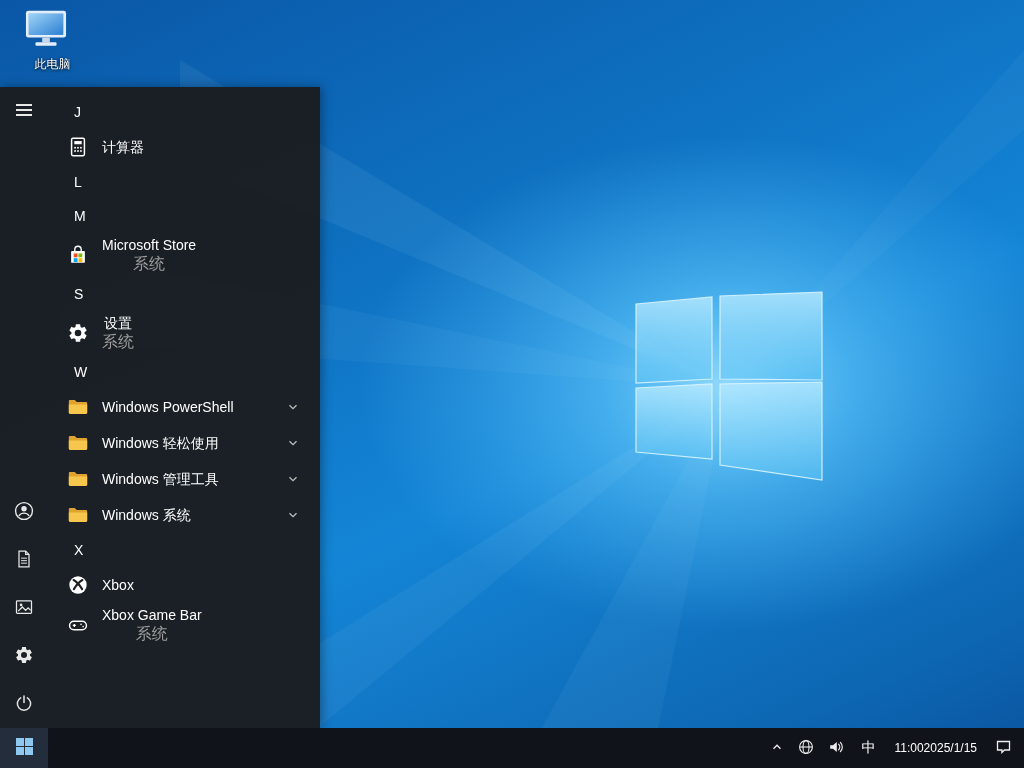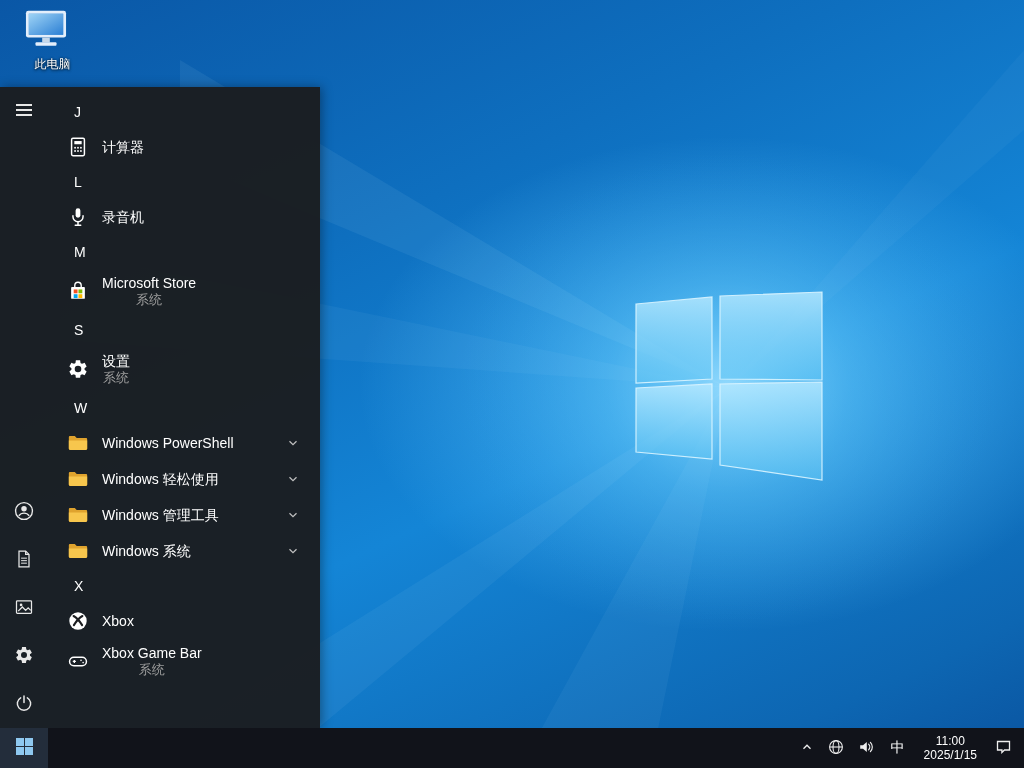--- a/index.html
+++ b/index.html
@@ -47,42 +47,42 @@
     height:34px;display:flex;align-items:center;padding-left:26px;
     font-size:14px;color:#ffffff;cursor:pointer;
   }
   .app-row{
     height:36px;display:flex;align-items:center;padding-left:18px;gap:12px;
     font-size:14px;color:#ffffff;cursor:pointer;
   }
   .app-row.double{height:44px;}
   .app-icon{width:24px;height:24px;flex:none;display:flex;align-items:center;justify-content:center;}
   .app-text{display:flex;flex-direction:column;line-height:1.2;align-items:center;}
-  .app-sub{font-size:13px;color:#9d9d9d;}
+  .app-sub{font-size:16px;color:#9d9d9d;}
   .row-chevron{margin-left:auto;margin-right:20px;display:flex;align-items:center;}
 
   
   .taskbar{
     position:absolute;left:0;bottom:0;width:1024px;height:40px;
     background:#11131a;display:flex;align-items:stretch;z-index:6;
   }
   .start-btn{
     width:48px;height:40px;border:none;padding:0;cursor:pointer;
     background:rgba(130,185,235,0.16);
     display:flex;align-items:center;justify-content:center;
   }
   .tray{margin-left:auto;display:flex;align-items:stretch;}
   .tray-btn{
     border:none;background:none;padding:0 7px;cursor:pointer;
     display:flex;align-items:center;justify-content:center;color:#f2f2f2;
   }
   .ime{font-size:14px;color:#fff;padding:0 10px;}
   .clock{
     font-size:12px;line-height:14px;color:#fff;text-align:center;
-    display:flex;flex-direction:column;justify-content:center;padding:0 9px;
+    display:flex;flex-direction:row;justify-content:center;padding:0 9px;
   }
 </style>
 </head>
 <body>
 
 <div class="screen">
 
   <div class="wallpaper"></div>
 
   <svg class="fx" width="1024" height="768" viewBox="0 0 1024 768">
@@ -204,32 +204,20 @@
           </svg>
         </span>
         <span class="app-text">
             <span>计算器</span>
           </span>
       </div>
 
       <div class="letter-row">
         <span>L</span>
       </div>
-      <div class="app-row">
-        <span class="app-icon">
-          <svg width="22" height="22" viewBox="0 0 24 24">
-            <rect x="9.4" y="2.5" width="5.2" height="10.2" rx="2.6" fill="#fff"></rect>
-            <path d="M6.5 10.5v1.2a5.5 5.5 0 0 0 11 0v-1.2" fill="none" stroke="#fff" stroke-width="1.6" stroke-linecap="round"></path>
-            <path d="M12 17.6v3M9 20.9h6" stroke="#fff" stroke-width="1.6" stroke-linecap="round"></path>
-          </svg>
-        </span>
-        <span class="app-text">
-            <span>录音机</span>
-          </span>
-      </div>
 
       <div class="letter-row">
         <span>M</span>
       </div>
       <div class="app-row double">
         <span class="app-icon">
           <svg width="22" height="22" viewBox="0 0 24 24">
             <path d="M8.5 7.5V6a3.5 3.5 0 0 1 7 0v1.5" fill="none" stroke="#fff" stroke-width="1.5"></path>
             <rect x="4.5" y="7.5" width="15" height="13" rx="1" fill="#fff"></rect>
             <rect x="7.3" y="10.3" width="4.2" height="4.2" fill="#f25022"></rect>

